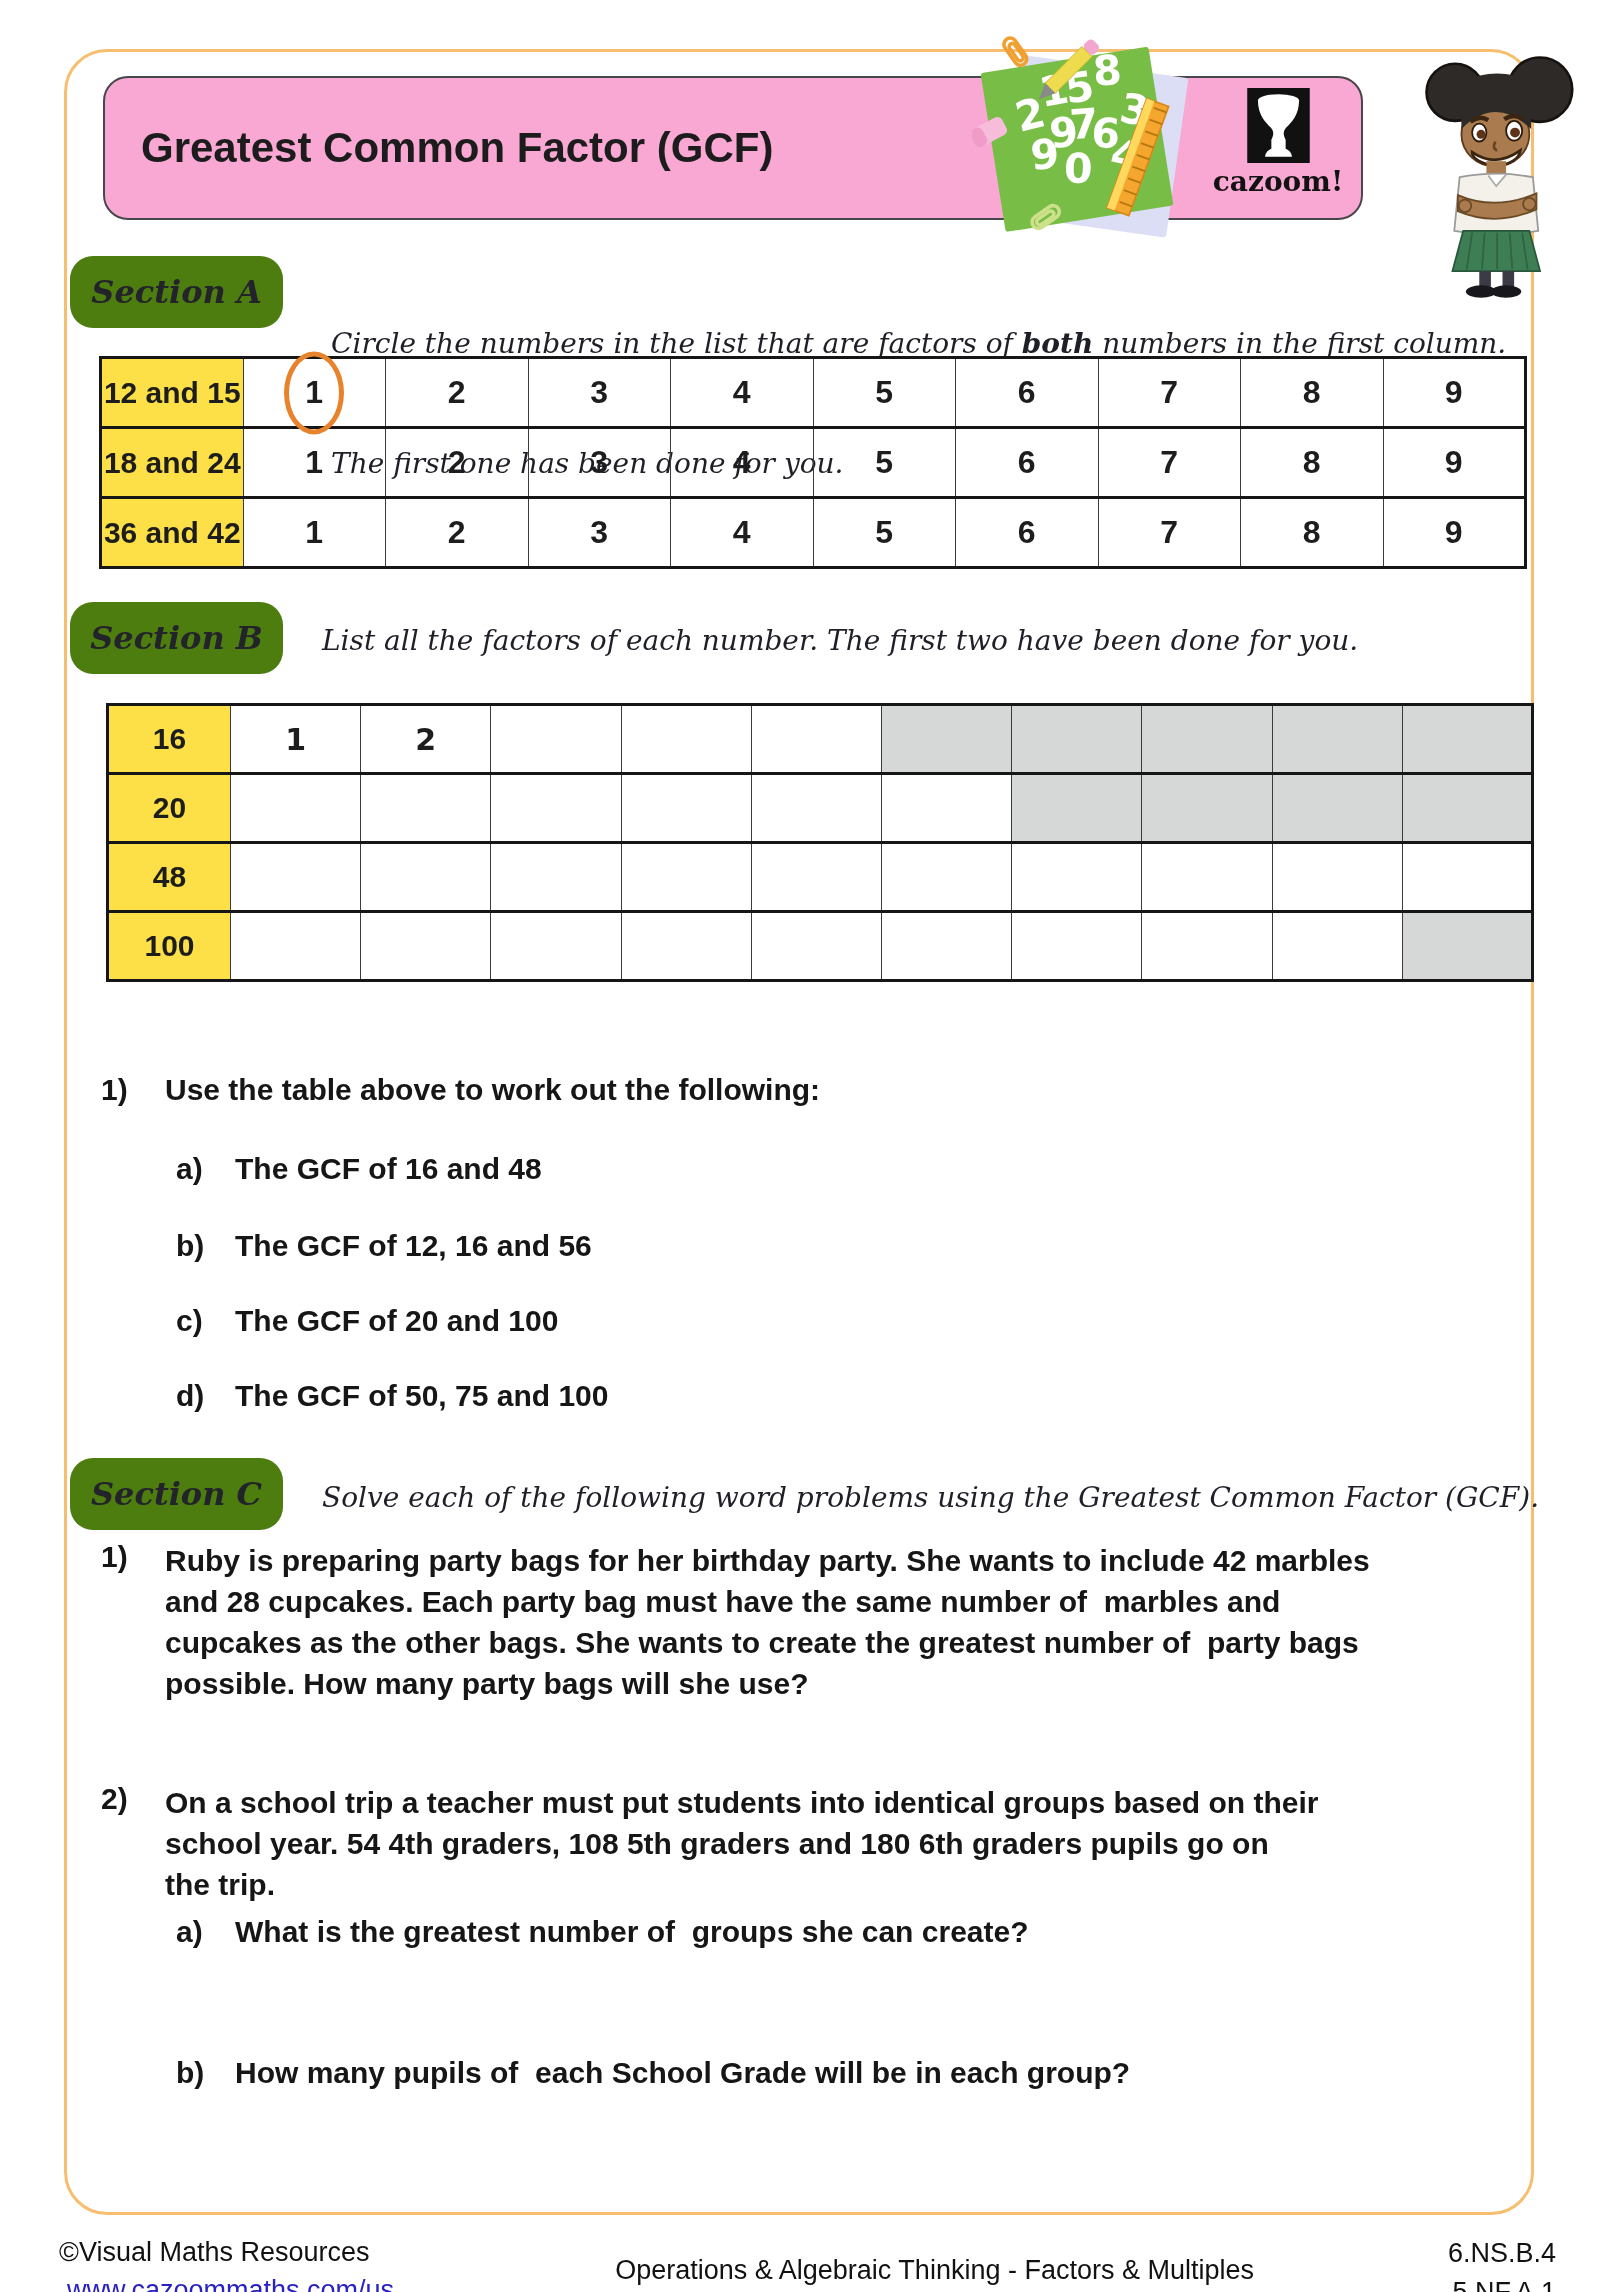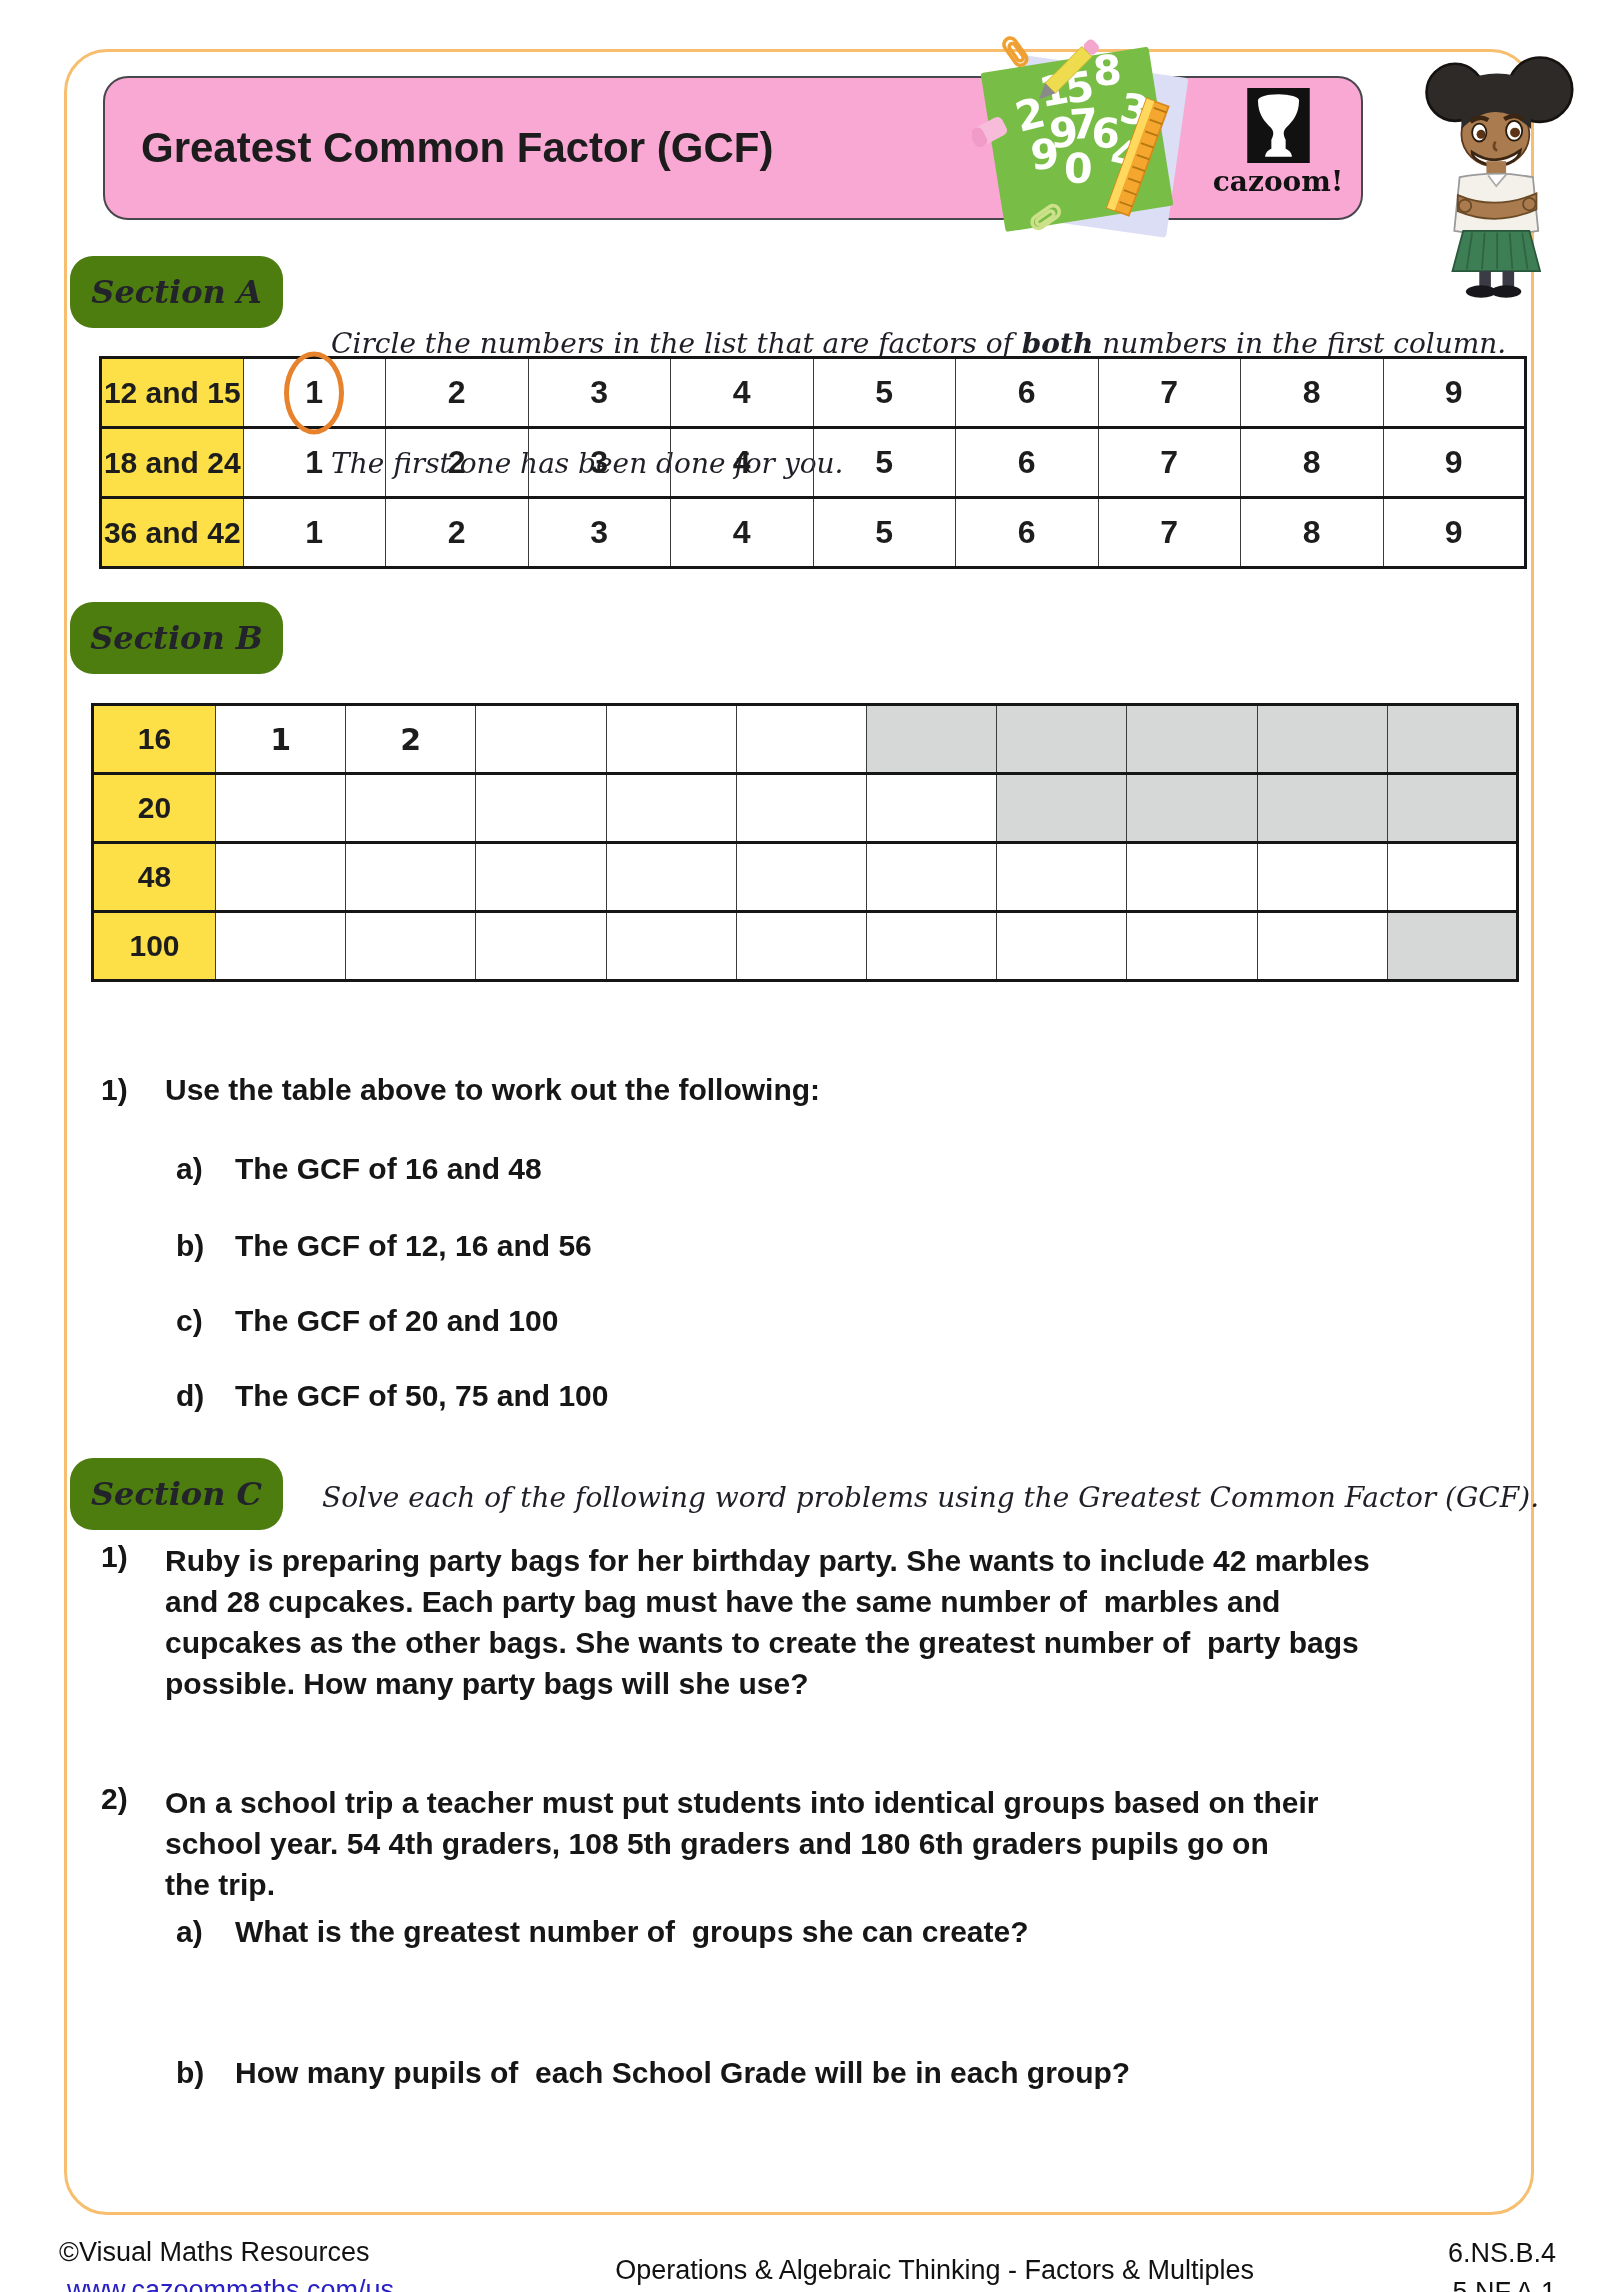--- a/index.html
+++ b/index.html
@@ -26,21 +26,21 @@
       color:#1F1F28;line-height:40px;white-space:pre;}
   .instruction b{font-weight:bold;}
   
   table.wtable{border-collapse:collapse;position:absolute;table-layout:fixed;border:3.6px solid #161616;}
   .wtable td,.wtable th{border:1.8px solid #3B3B3B;border-top:3.6px solid #161616;border-bottom:3.6px solid #161616;
       text-align:center;vertical-align:middle;font-weight:bold;color:#1D1D1D;padding:0;overflow:visible;}
   .label-col{background:#fde047;font-size:30px;}
   #tableA{left:99px;top:356px;width:1428px;}
   #tableA tr{height:70px;}
   #tableA td{font-size:32px;}
-  #tableB{left:91px;top:703px;width:1428px;}
+  #tableB{left:106px;top:703px;width:1428px;}
   #tableB tr{height:69px;}
   #tableB td{font-size:30px;}
   .cell-gray{background:#D6D8D7;}
   .cell-filled{color:#E8832D;font-family:"DejaVu Sans",sans-serif;}
   .circle-wrap{position:relative;display:inline-flex;align-items:center;justify-content:center;}
   .circle-mark{position:absolute;width:50px;height:73px;border:5.4px solid #E8832D;border-radius:50%;
       left:50%;top:50%;transform:translate(-50%,-50%);}
   
   .q{position:absolute;display:flex;font-weight:bold;font-size:30px;color:#161616;white-space:pre;}
   .q .qn1{width:64px;flex:none;}
@@ -205,20 +205,21 @@
           <td>7</td>
           <td>8</td>
           <td>9</td>
         </tr>
       </tbody>
   </table>
 
   <div class="section-label" style="top:602px;">
     <span>Section B</span>
   </div>
+  <div class="instruction" style="left:322px;top:621px;">List all the factors of each number. The first two have been done for you.</div>
 
   <table class="wtable" id="tableB">
     <tbody>
         <tr>
           <th class="label-col" style="width: 121px;">16</th>
           <td class="cell-filled">1</td>
           <td class="cell-filled">2</td>
           <td></td>
           <td></td>
           <td></td>

